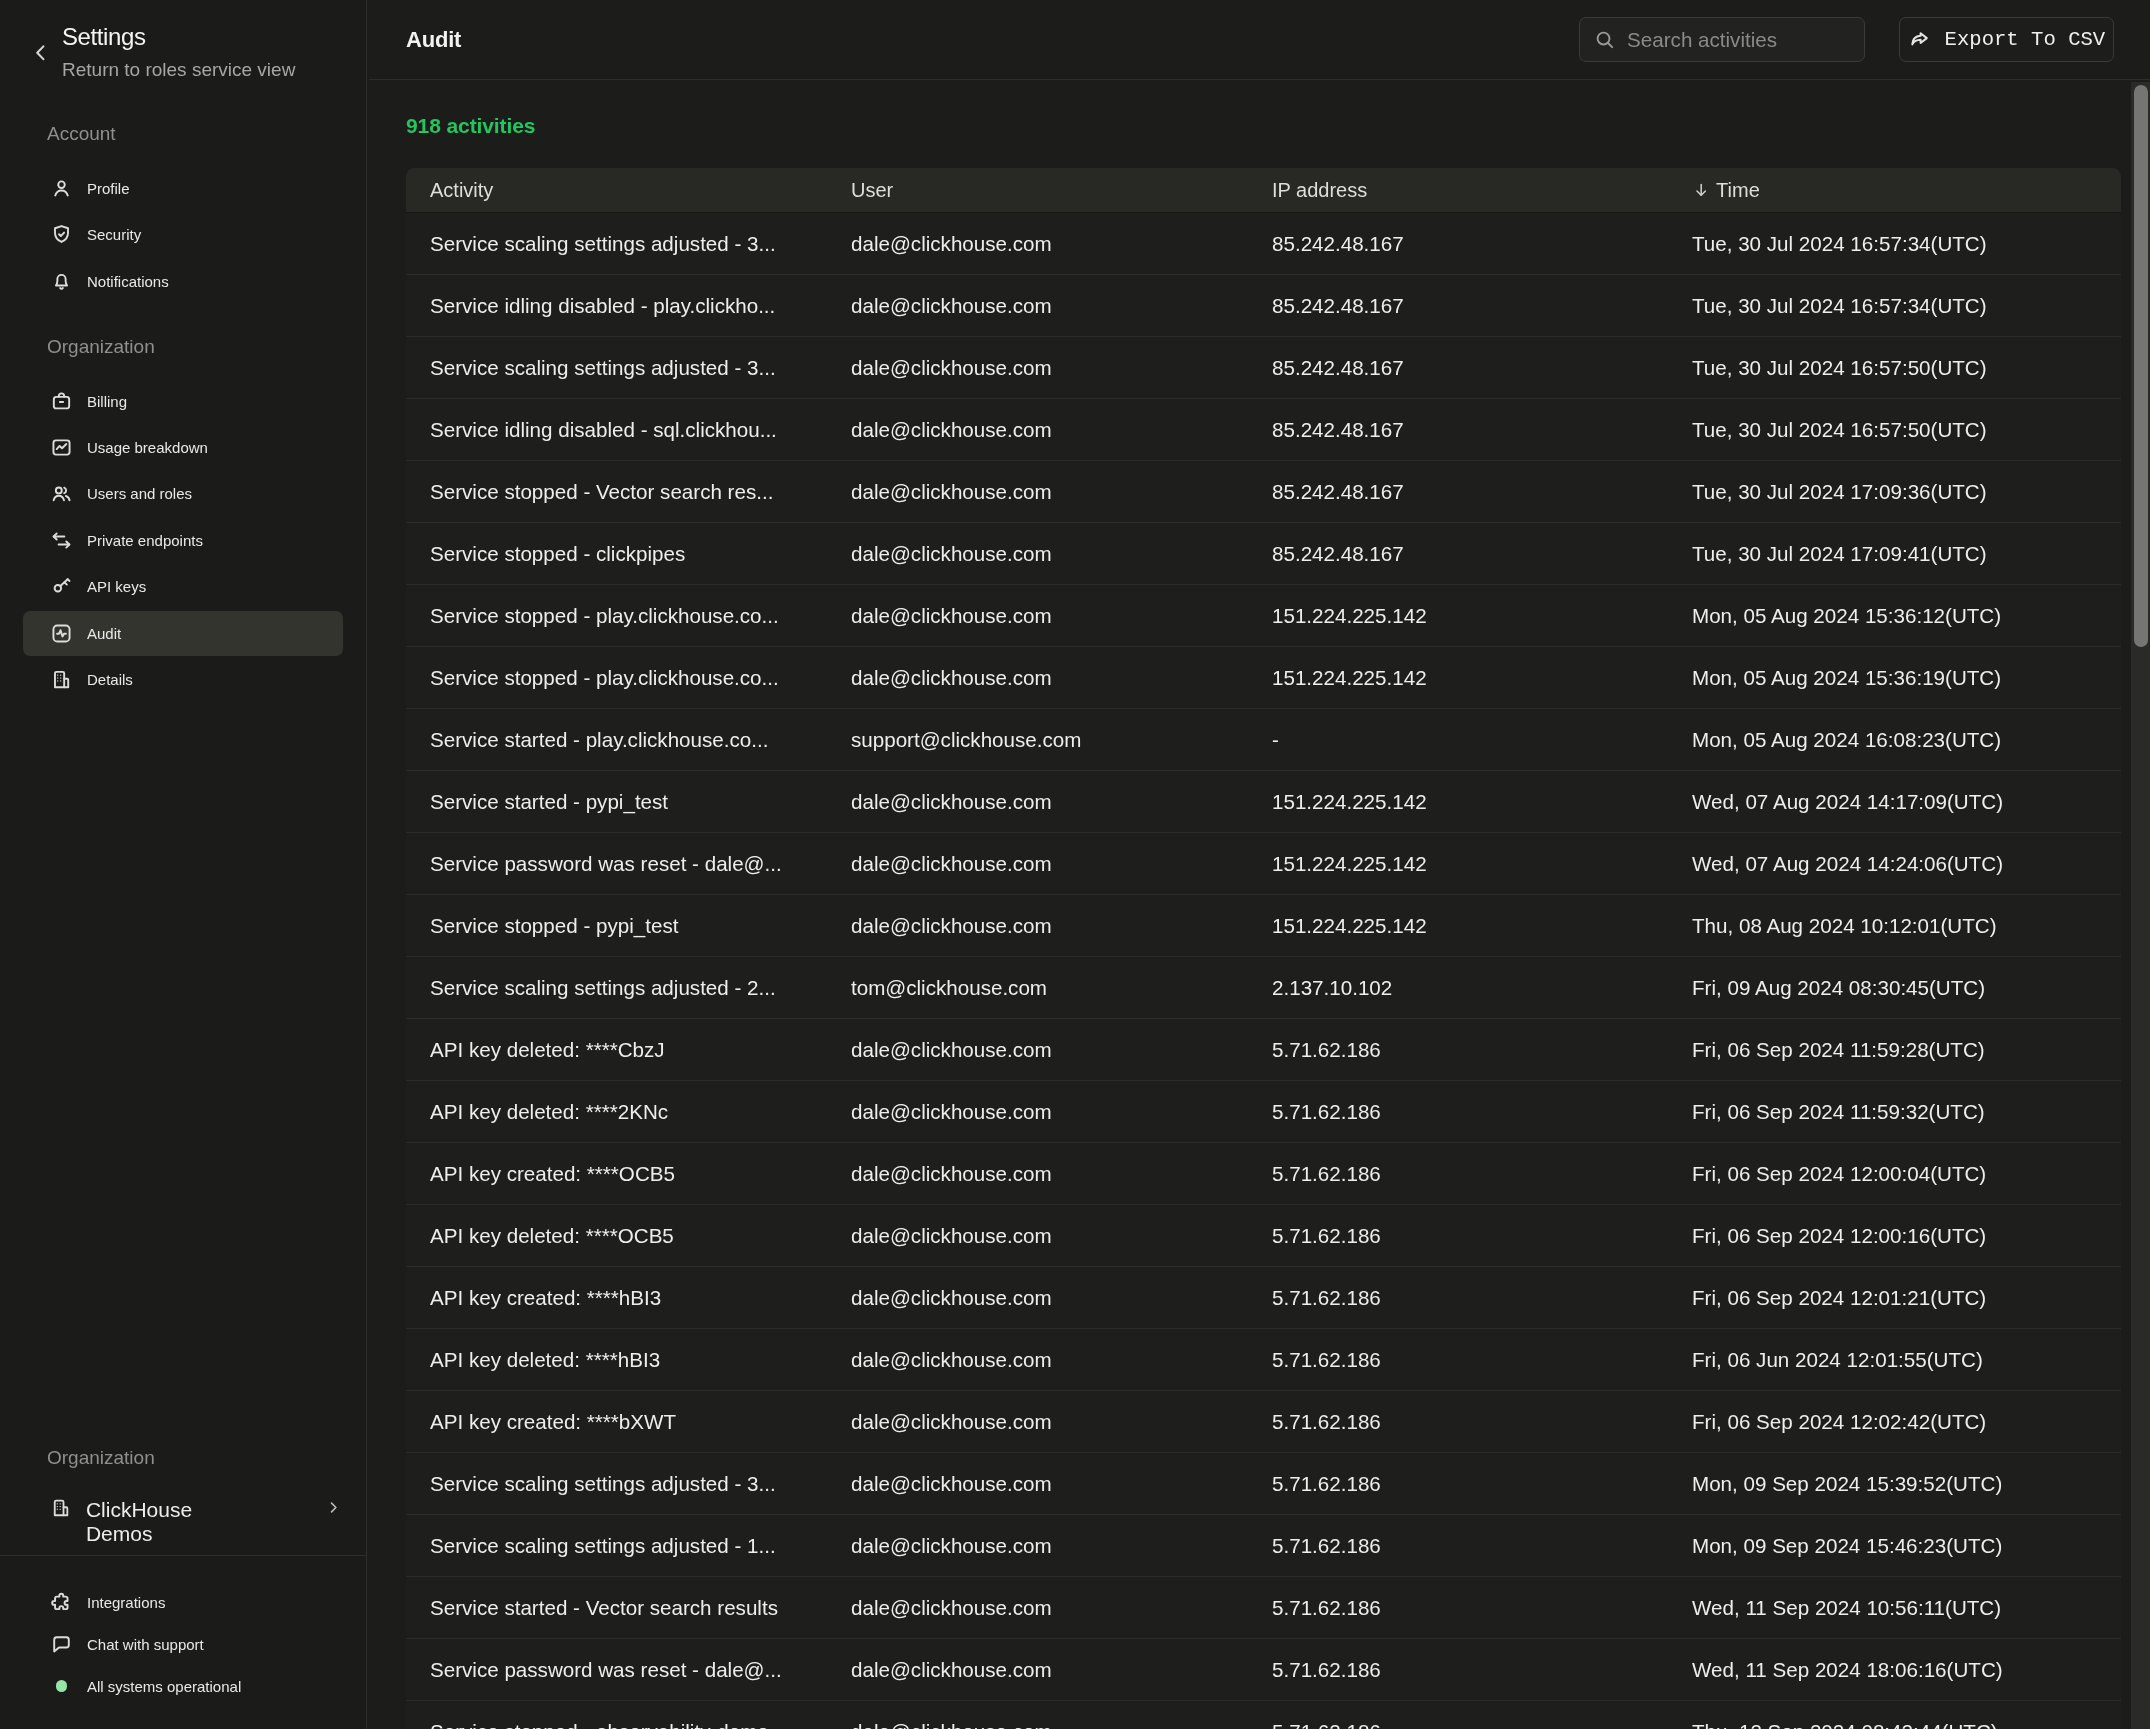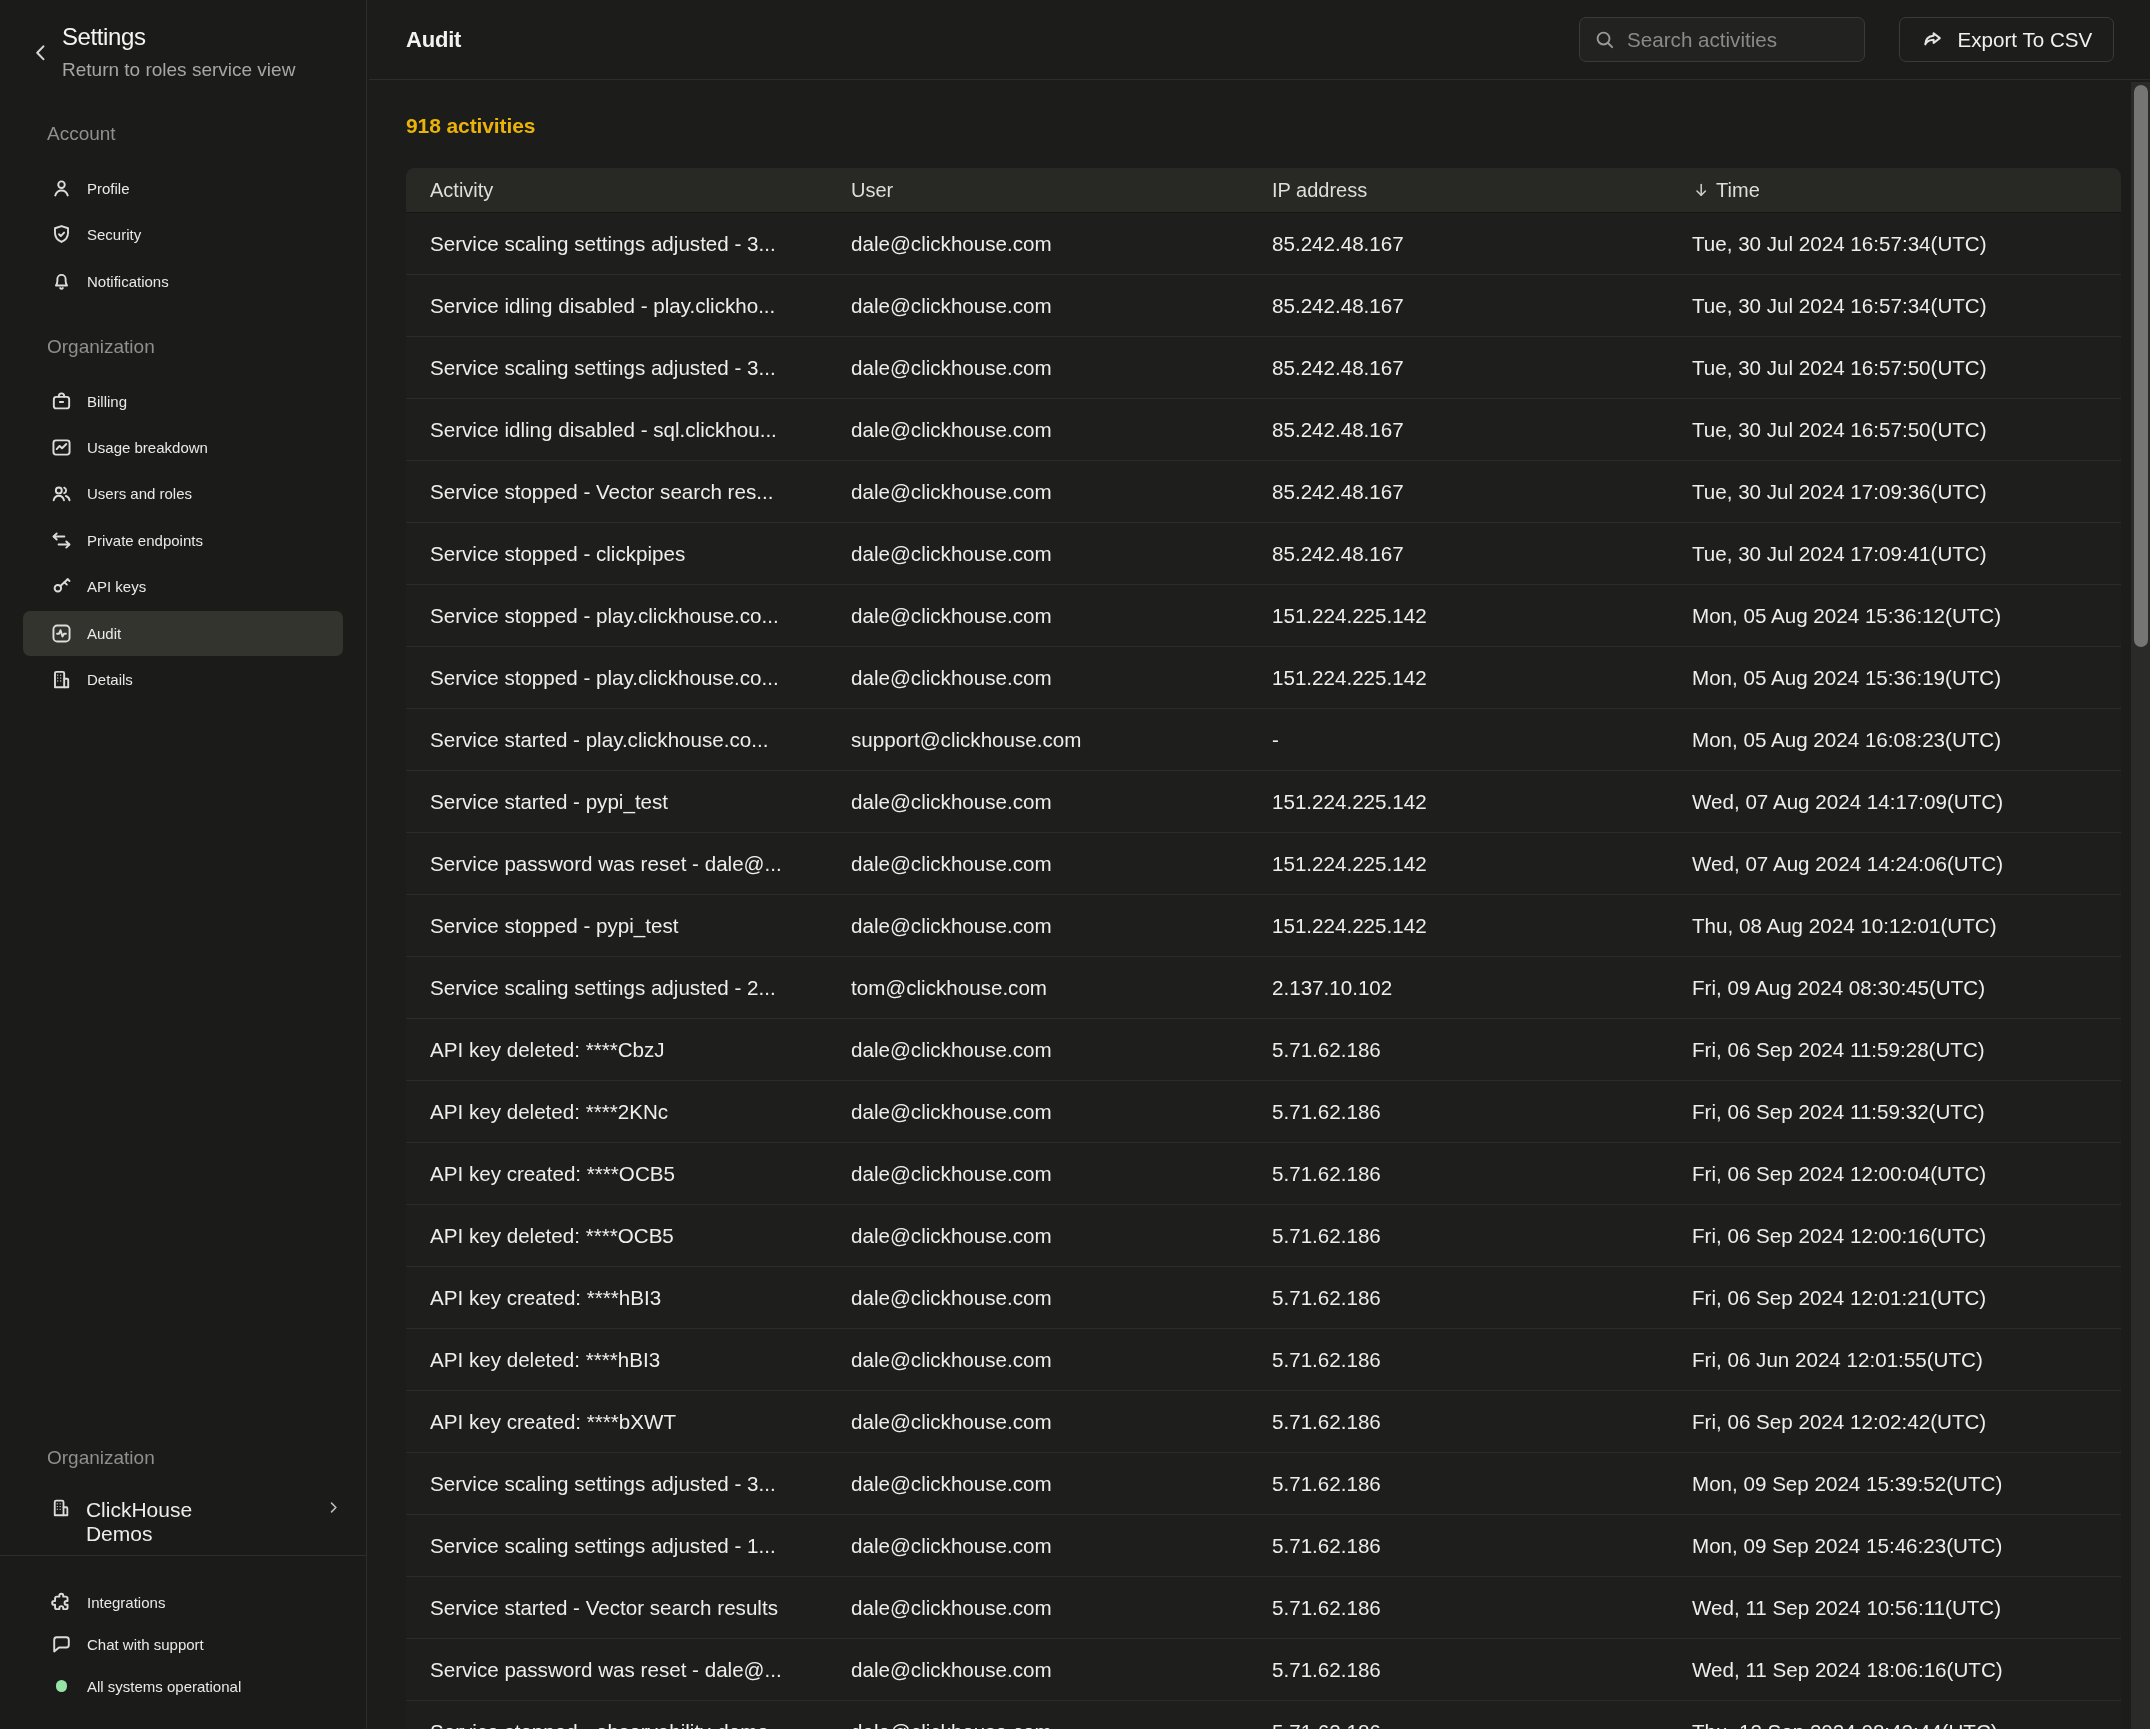--- a/index.html
+++ b/index.html
@@ -65,24 +65,24 @@
     flex:1;margin-left:11.3px;background:transparent;border:none;outline:none;
     font-family:inherit;font-size:20.6px;color:#e6e6e4;min-width:0;
   }
   .search-box input::placeholder{color:#8a8a88;}
   .export-btn{
     width:215px;height:45px;background:#1d1d1b;border:1.4px solid var(--border-ctl);
     border-radius:7px;display:flex;align-items:center;justify-content:center;gap:12.8px;
     cursor:pointer;color:#f0f0ee;
   }
   .export-btn .icon{width:24px;height:24px;color:#e4e4e2;}
-  .export-btn .lbl{font-size:20.6px;font-weight:500;}
+  .export-btn .lbl{font-size:20.6px;font-weight:500;font-family:Liberation Mono, monospace;}
 
   .content{padding:34px 0 0 37px;}
-  .count-label{font-size:21px;font-weight:700;color:#eab308;letter-spacing:-0.1px;}
+  .count-label{font-size:21px;font-weight:700;color:#22c55e;letter-spacing:-0.1px;}
 
   .card{margin-top:30px;width:1715px;border-radius:8.5px;overflow:hidden;}
   .thead,.trow{display:grid;grid-template-columns:421px 421px 420px 1fr;}
   .thead{height:44px;background:var(--card-header-bg);align-items:center;}
   .th{font-size:20px;font-weight:500;color:#dededc;padding-left:24px;display:flex;align-items:center;gap:5.7px;}
   .th .sort-icon{width:18.4px;height:18.4px;color:#cfcfcd;}
   .tbody{background:var(--row-bg);}
   .trow{height:62px;align-items:center;border-top:1.4px solid var(--row-sep);cursor:pointer;}
   .trow:first-child{border-top:1.4px solid #161614;}
   .td{font-size:20.6px;color:#eeeeec;padding-left:24px;white-space:nowrap;overflow:hidden;}

